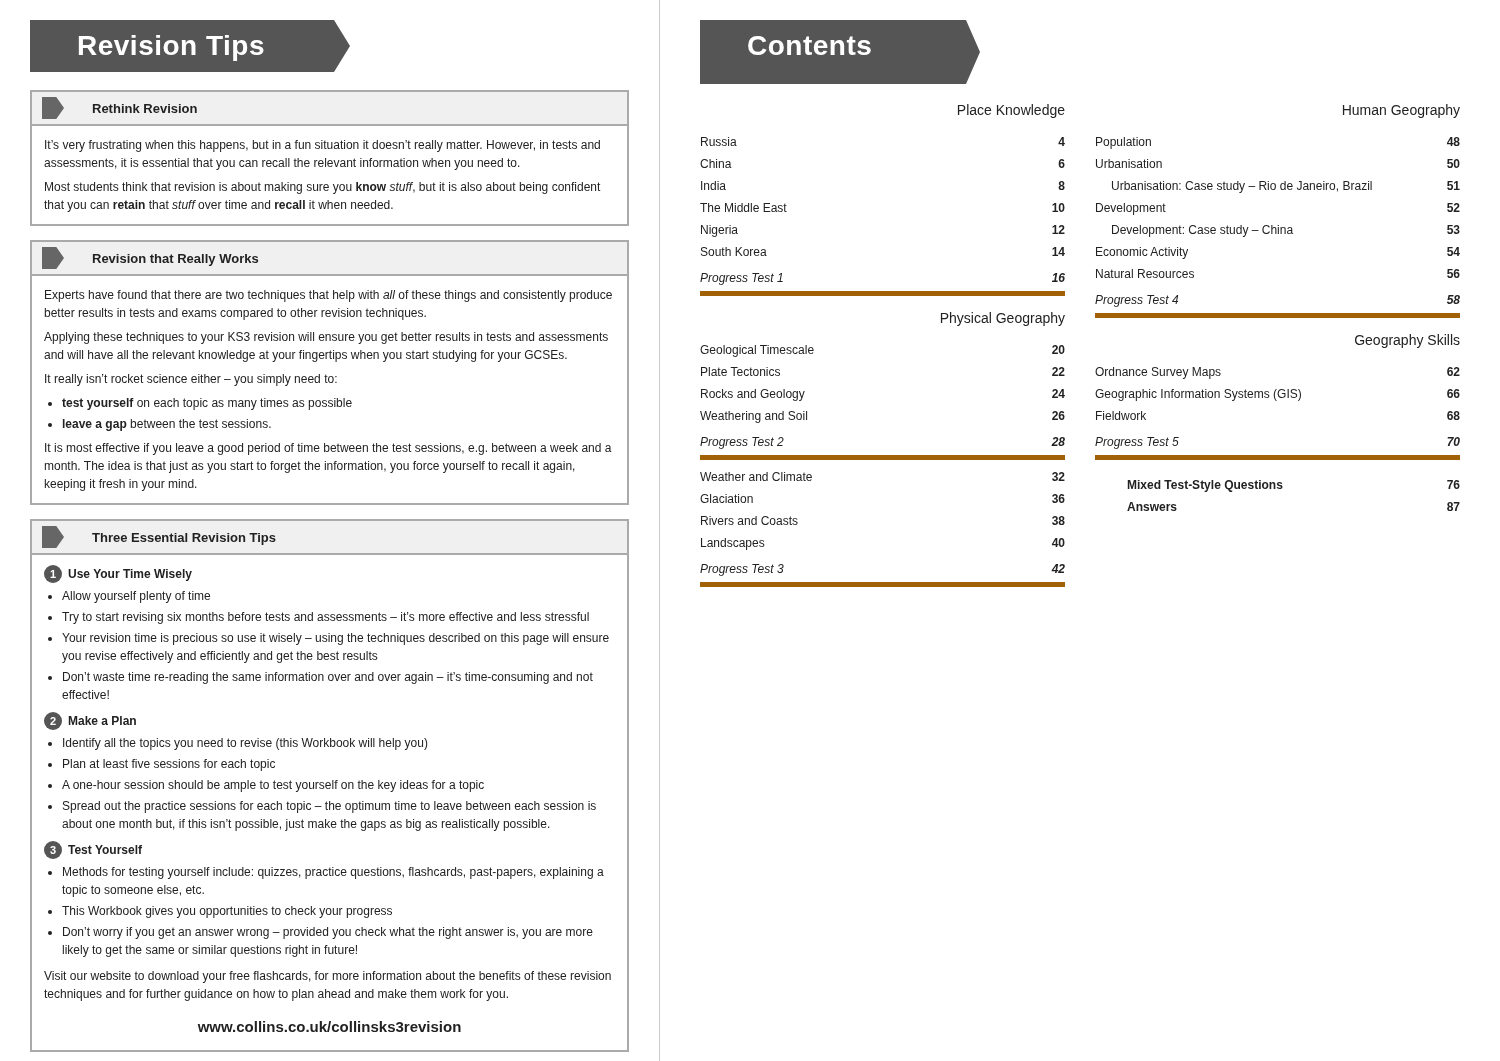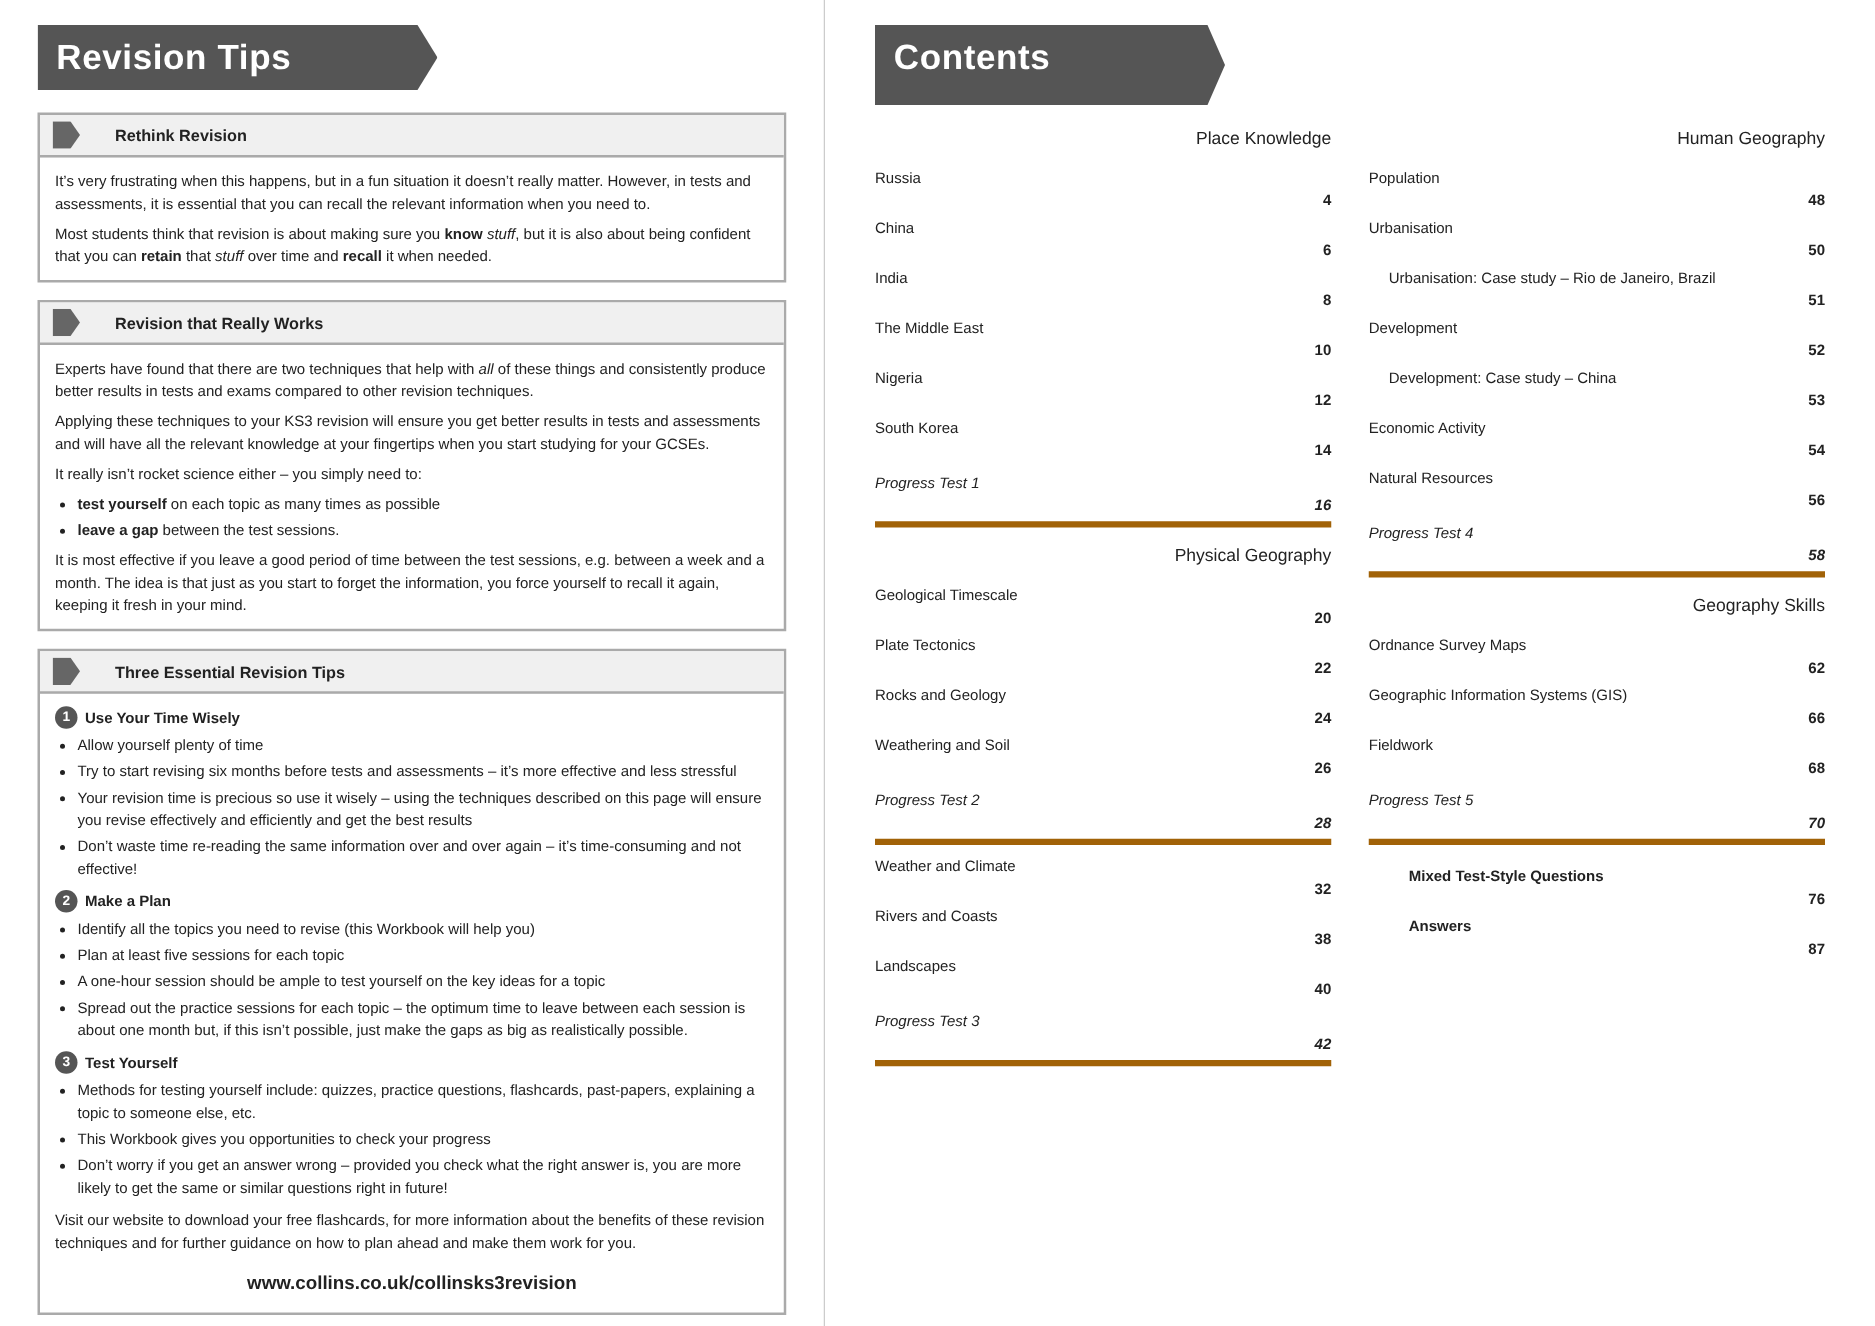--- a/index.html
+++ b/index.html
@@ -56,20 +56,21 @@
       padding: 10px 20px 22px 15px;
       clip-path: polygon(0 0, 95% 0, 100% 50%, 95% 100%, 0 100%);
       min-width: 280px;
     }
 
     .header-bg-left h1, .header-bg-right h1 {
       color: #fff;
       font-size: 28px;
       font-weight: 900;
       letter-spacing: 0.5px;
+      margin-left: 32px;
     }
 
     
     .section-box {
       border: 2px solid #aaa;
       margin-bottom: 14px;
       padding: 0;
     }
 
     .section-title-bar {
@@ -169,21 +170,20 @@
       margin-bottom: 10px;
       padding-bottom: 3px;
       text-align: right;
     }
 
     .contents-row {
       display: flex;
       justify-content: space-between;
       padding: 2px 0;
       line-height: 1.5;
-      flex-direction: column;
     }
 
     .contents-row .item-name {
       flex: 1;
     }
 
     .contents-row .item-page {
       font-weight: 700;
       min-width: 25px;
       text-align: right;
@@ -367,20 +367,24 @@
         <div class="contents-row progress-test">
           <span class="item-name">Progress Test 2</span>
           <span class="item-page">28</span>
         </div>
 
         <div class="contents-row">
           <span class="item-name">Weather and Climate</span>
           <span class="item-page">32</span>
         </div>
         <div class="contents-row">
+          <span class="item-name">Glaciation</span>
+          <span class="item-page">36</span>
+        </div>
+        <div class="contents-row">
           <span class="item-name">Rivers and Coasts</span>
           <span class="item-page">38</span>
         </div>
         <div class="contents-row">
           <span class="item-name">Landscapes</span>
           <span class="item-page">40</span>
         </div>
 
         <div class="contents-row progress-test">
           <span class="item-name">Progress Test 3</span>

